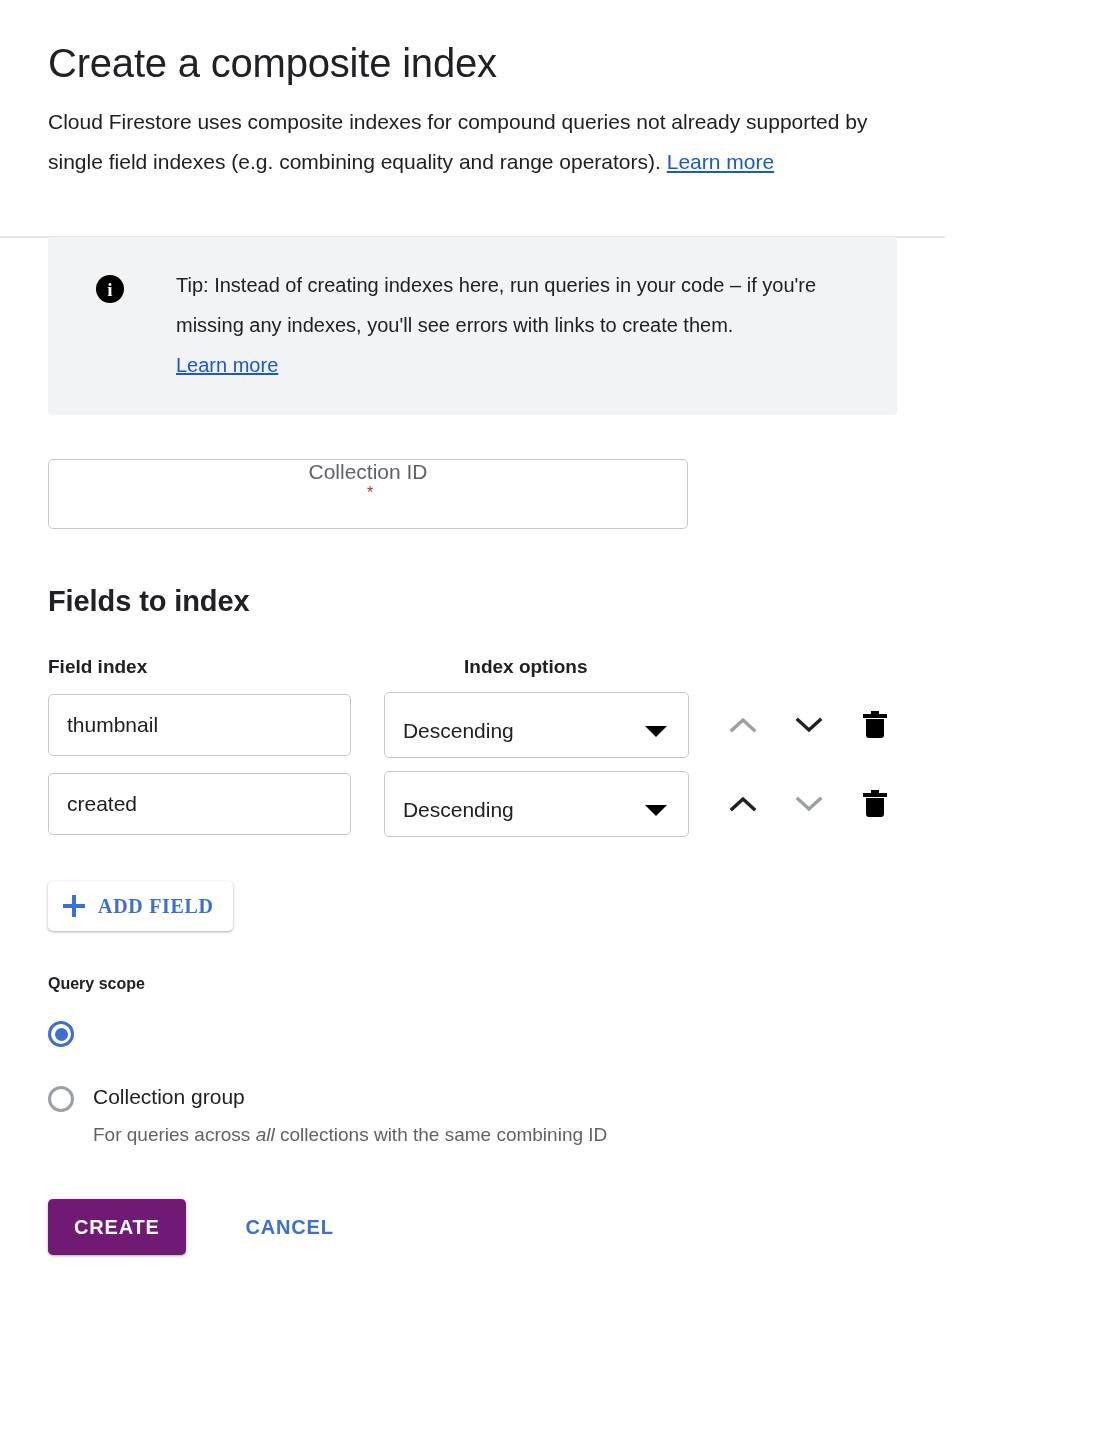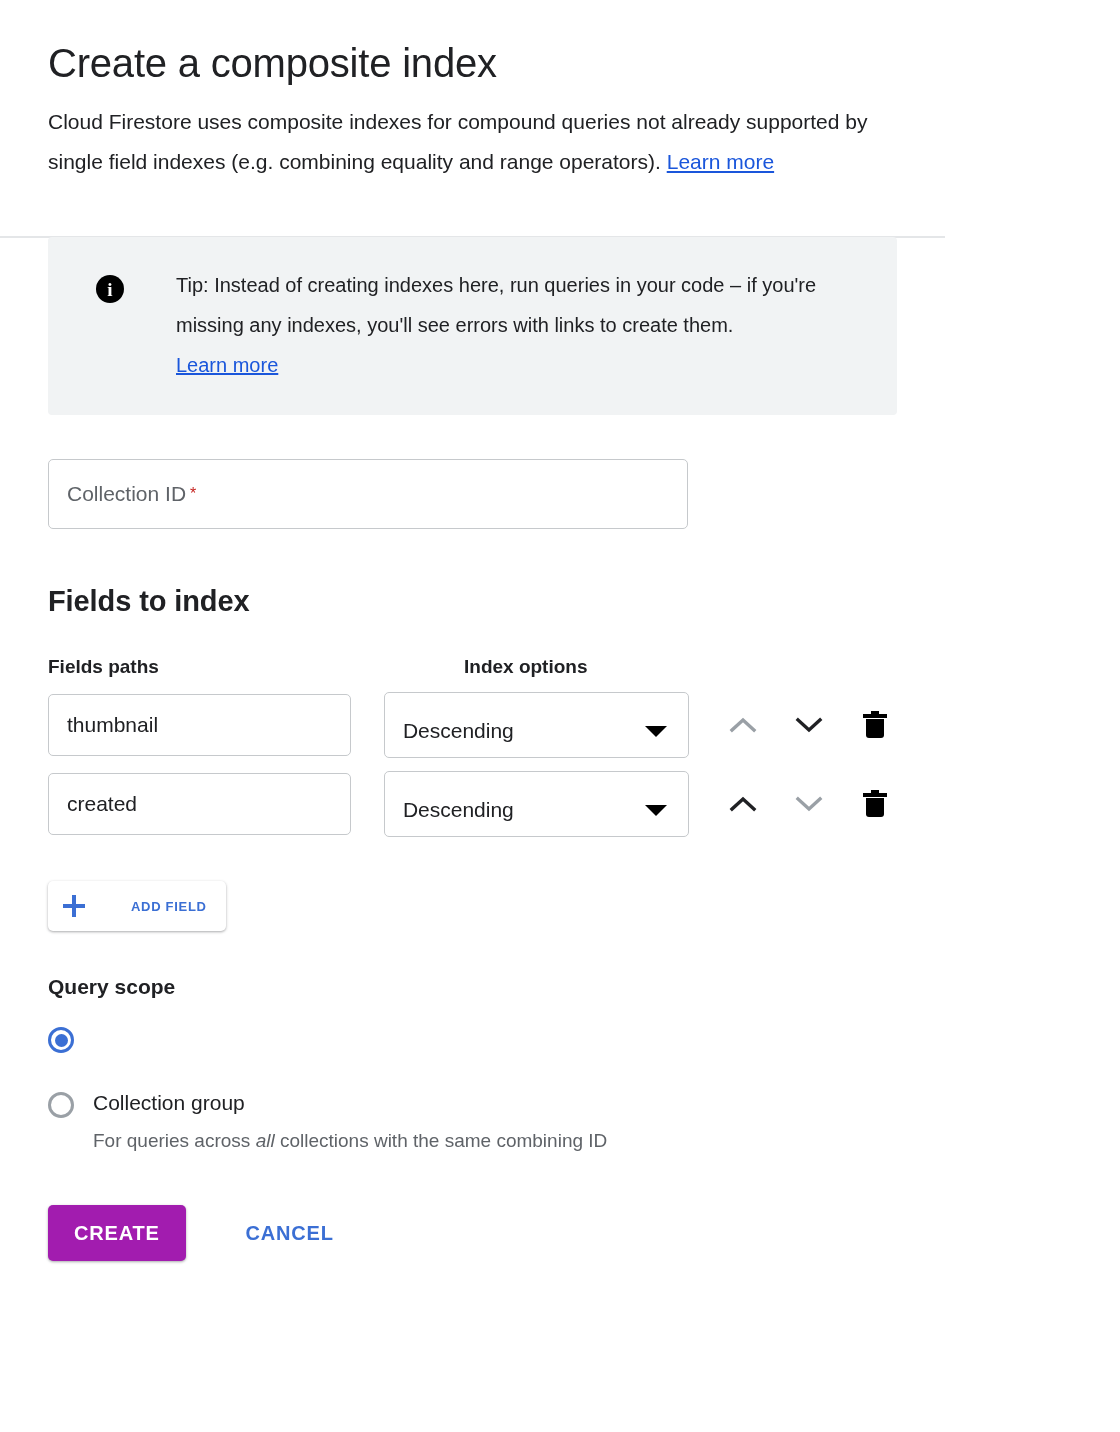--- a/index.html
+++ b/index.html
@@ -86,20 +86,21 @@
   .collection-field {
     margin-top: 44px;
     width: 640px; height: 70px;
     border: 1px solid #c6c9cc;
     border-radius: 5px;
     display: flex;
     align-items: center;
     padding: 0 18px;
     background: #fff;
     cursor: text;
+    flex-direction: column;
   }
   .collection-placeholder {
     font-size: 21px;
     color: #5f6368;
   }
   .req-star { color: #c5221f; margin-left: 4px; }
 
   
   .section-title {
     font-size: 29px;
@@ -176,44 +177,43 @@
     margin-top: 44px;
     height: 50px;
     display: inline-flex;
     align-items: center;
     padding: 0 19px 0 15px;
     border: none;
     border-radius: 5px;
     background: #fff;
     box-shadow: 0 1px 3px rgba(60,64,67,0.30), 0 1px 2px rgba(60,64,67,0.16);
     color: #3b6fd4;
-    font-size: 13px;
+    font-size: 20px;
     font-weight: 700;
     letter-spacing: 0.7px;
     cursor: pointer;
-    font-family: Liberation Sans, sans-serif;
-    gap: 33px;
+    font-family: Liberation Serif, serif;
   }
   .plus-icon {
     position: relative;
     width: 22px; height: 22px;
     margin-right: 13px;
     flex: 0 0 auto;
   }
   .plus-icon::before, .plus-icon::after {
     content: "";
     position: absolute;
     background: #3b6fd4;
   }
   .plus-icon::before { left: 0; top: 9px; width: 22px; height: 4px; }
   .plus-icon::after { top: 0; left: 9px; height: 22px; width: 4px; }
 
   
   .scope-title {
-    font-size: 21px;
+    font-size: 16px;
     font-weight: 700;
     margin-top: 44px;
     color: #202124;
   }
   .radio-group { margin-top: 26px; }
   .radio-row {
     display: flex;
     align-items: flex-start;
     cursor: pointer;
   }
@@ -250,21 +250,21 @@
   
   .footer {
     margin-top: 53px;
     display: flex;
     align-items: center;
     padding-bottom: 40px;
   }
   .btn-create {
     height: 56px;
     padding: 0 26px;
-    background: #a21caf;
+    background: #701a75;
     color: #fff;
     border: none;
     border-radius: 5px;
     font-size: 20px;
     font-weight: 700;
     letter-spacing: 0.8px;
     cursor: pointer;
     box-shadow: 0 1px 3px rgba(60,64,67,0.30), 0 1px 2px rgba(60,64,67,0.16);
     font-family: "Liberation Sans", sans-serif;
   }
@@ -307,21 +307,21 @@
     </div>
 
     <div class="collection-field">
       <span class="collection-placeholder">Collection ID</span>
         <span class="req-star">*</span>
     </div>
 
     <h2 class="section-title">Fields to index</h2>
 
     <div class="col-headers">
-      <div class="ch1">Fields paths</div>
+      <div class="ch1">Field index</div>
       <div class="ch2">Index options</div>
     </div>
 
     <div class="field-row">
       <div class="text-input">thumbnail</div>
       <div class="select-box">
         <span>Descending</span>
         <span class="caret-down"></span>
       </div>
       <div class="row-actions">

